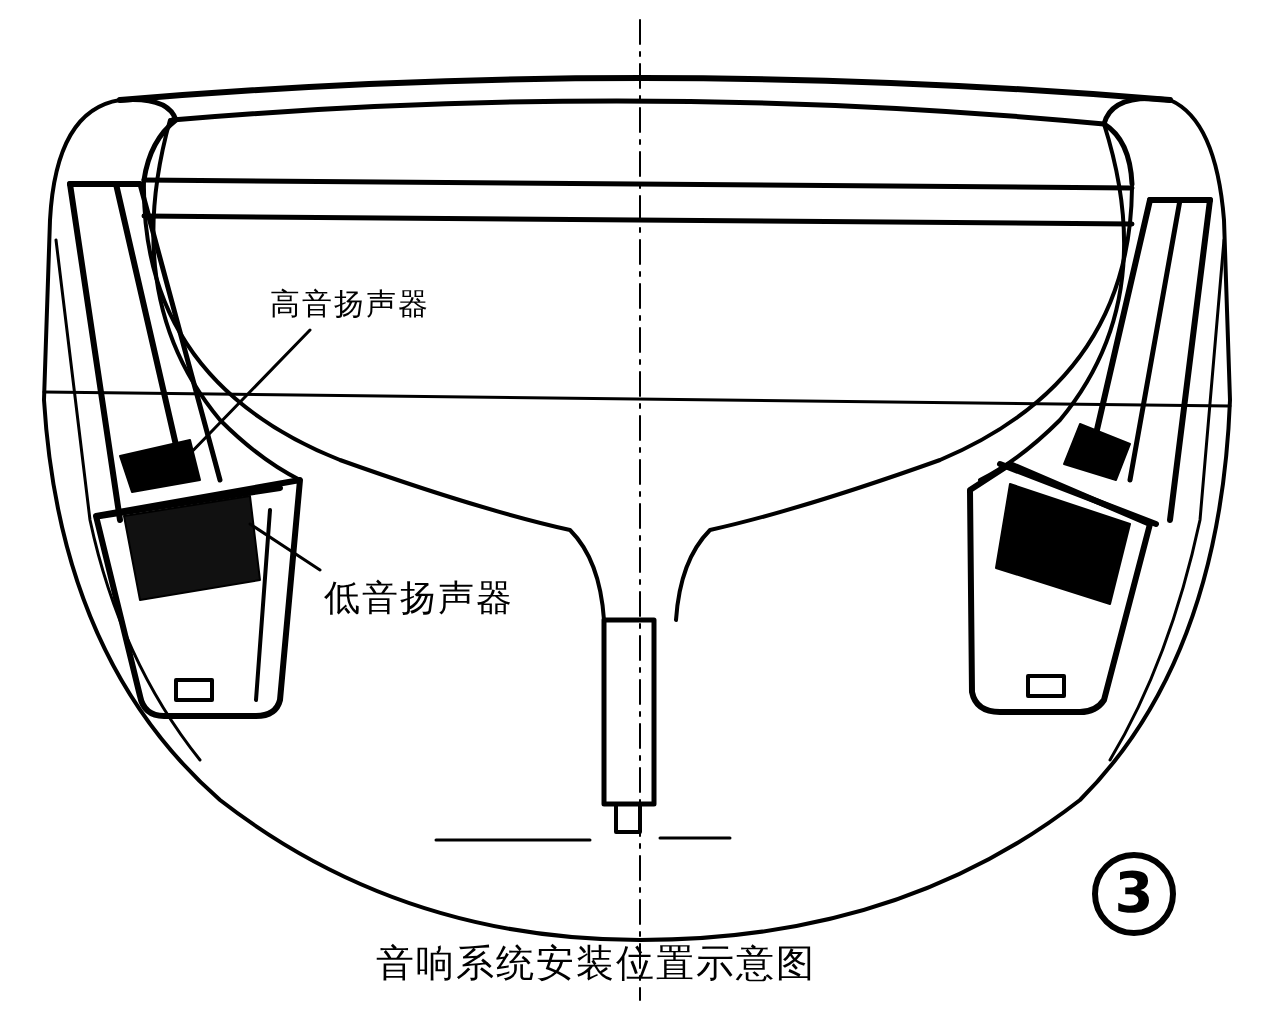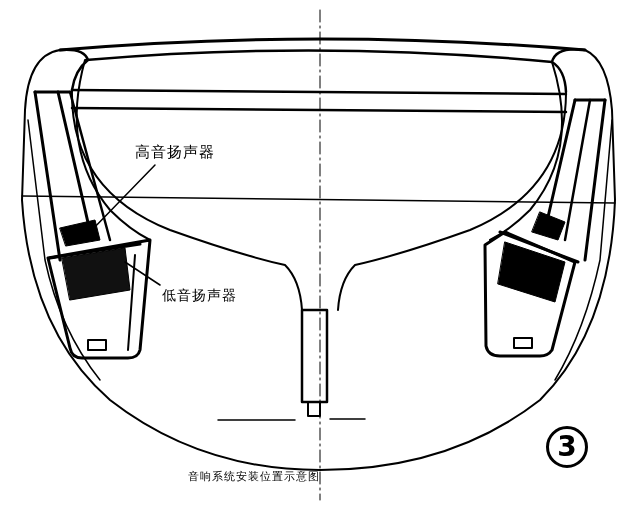--- a/index.html
+++ b/index.html
@@ -7,22 +7,22 @@
     #diagram { position: absolute; left: 0; top: 0; width: 639px; height: 508px; }
     .lbl {
       position: absolute;
       font-family: "DejaVu Sans", sans-serif;
       font-weight: normal;
       color: #000;
       white-space: nowrap;
       letter-spacing: 1px;
     }
     .lbl-tweeter { left: 135px; top: 143px; font-size: 15px; }
-    .lbl-woofer { left: 162px; top: 287px; font-size: 14px; }
-    .lbl-caption { left: 188px; top: 469px; font-size: 11px; }
+    .lbl-woofer { left: 162px; top: 287px; font-size: 18px; }
+    .lbl-caption { left: 188px; top: 469px; font-size: 19px; }
     .fig-num {
       position: absolute; left: 546px; top: 426px;
       width: 36px; height: 36px;
       border: 3px solid #000; border-radius: 50%;
       font-family: "DejaVu Sans", sans-serif; font-weight: bold;
       font-size: 28px; line-height: 36px; text-align: center; color: #000;
     }
   </style>
 </head>
 <body>

